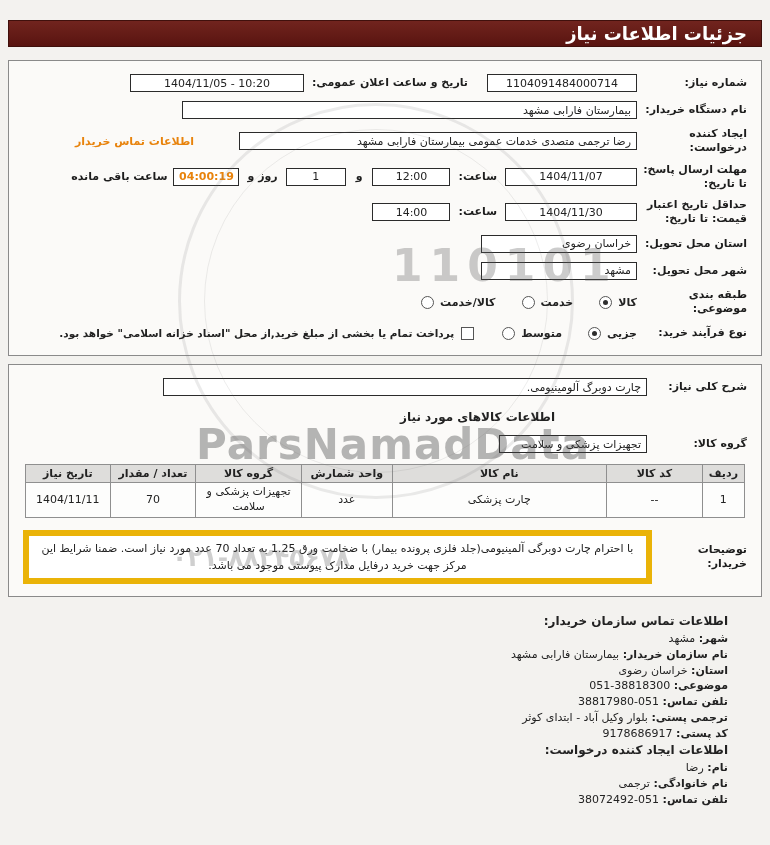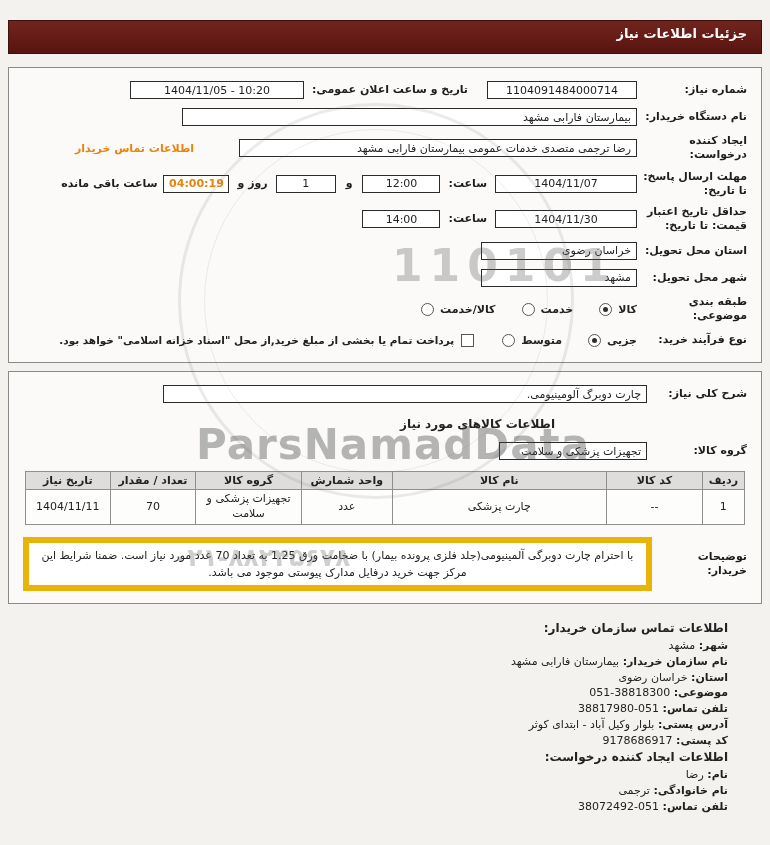--- a/index.html
+++ b/index.html
@@ -8,24 +8,24 @@
     font-family:"DejaVu Sans", sans-serif;
     background:#f3f2ef;
     color:#222;
     direction:rtl;
     position:relative;
     overflow:hidden;
   }
   
   .titlebar {
     margin:20px 8px 0;
-    height:34px; line-height:25px;
+    height:27px; line-height:25px;
     background:linear-gradient(#71241e,#591410);
     border:1px solid #40100c;
-    color:#fff; font-size:13px; font-weight:bold;
+    color:#fff; font-size:18px; font-weight:bold;
     padding:0 14px;
   }
   
   .panel {
     margin:13px 8px 0;
     border:1px solid #8a8a8a;
     background:#fbfaf8;
     padding:12px 14px;
     position:relative;
     z-index:1;
@@ -41,21 +41,21 @@
   .gap36 { margin-right:19px; margin-left:8px; }
   .ibox {
     background:#fff; border:1px solid #2b2b2b; height:18px;
     font-size:11px; display:flex; align-items:center; padding:0 5px;
     white-space:nowrap; overflow:hidden; flex:none;
   }
   .ibox.center { justify-content:center; }
   .ltr { direction:ltr; unicode-bidi:embed; }
   .orange { color:#e8830c; }
   .bold { font-weight:bold; }
-  .w60{width:60px}.w64{width:66px}.w75{width:78px}.w140{width:142px}.w148{width:150px}
+  .w60{width:60px}.w64{width:66px}.w75{width:78px}.w140{width:132px}.w148{width:150px}
   .w155{width:156px}.w172{width:174px}.w400{width:398px}.w410{width:484px}.w455{width:455px}.w148g{width:148px}
   .contact-link { font-size:11px; font-weight:bold; margin-right:auto; margin-left:52px; cursor:pointer; }
   
   .opt { display:flex; align-items:center; gap:6px; margin-left:26px; }
   .opt-label { font-weight:bold; font-size:11px; }
   .radio {
     width:13px; height:13px; border:1px solid #555; border-radius:50%;
     background:#fff; position:relative; flex:none;
   }
   .radio.sel::after { content:""; position:absolute; inset:3px; border-radius:50%; background:#2e2e2e; }
@@ -272,21 +272,21 @@
   </div>
   <div class="c-line">
     <span class="c-label">موضوعی:</span>
     <span class="c-val" dir="auto">051-38818300</span>
   </div>
   <div class="c-line">
     <span class="c-label">تلفن تماس:</span>
     <span class="c-val" dir="auto">38817980-051</span>
   </div>
   <div class="c-line">
-    <span class="c-label">آدرس پستی:</span>
+    <span class="c-label">ترجمی پستی:</span>
     <span class="c-val" dir="auto">بلوار وکیل آباد - ابتدای کوثر</span>
   </div>
   <div class="c-line">
     <span class="c-label">کد پستی:</span>
     <span class="c-val" dir="auto">9178686917</span>
   </div>
 
   <div class="c-header">اطلاعات ایجاد کننده درخواست:</div>
 
   <div class="c-line">

